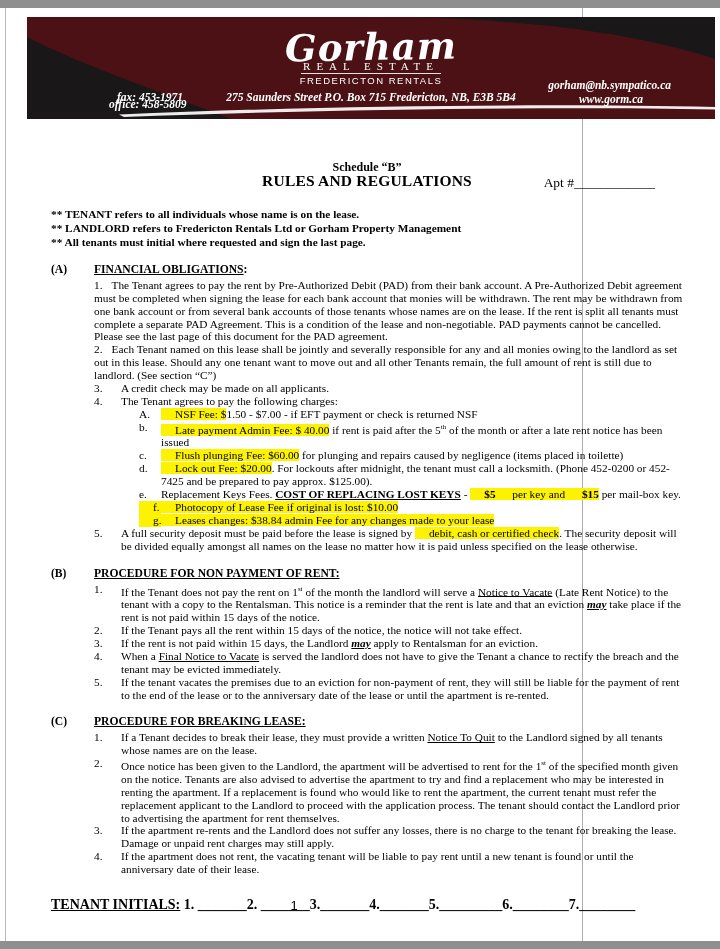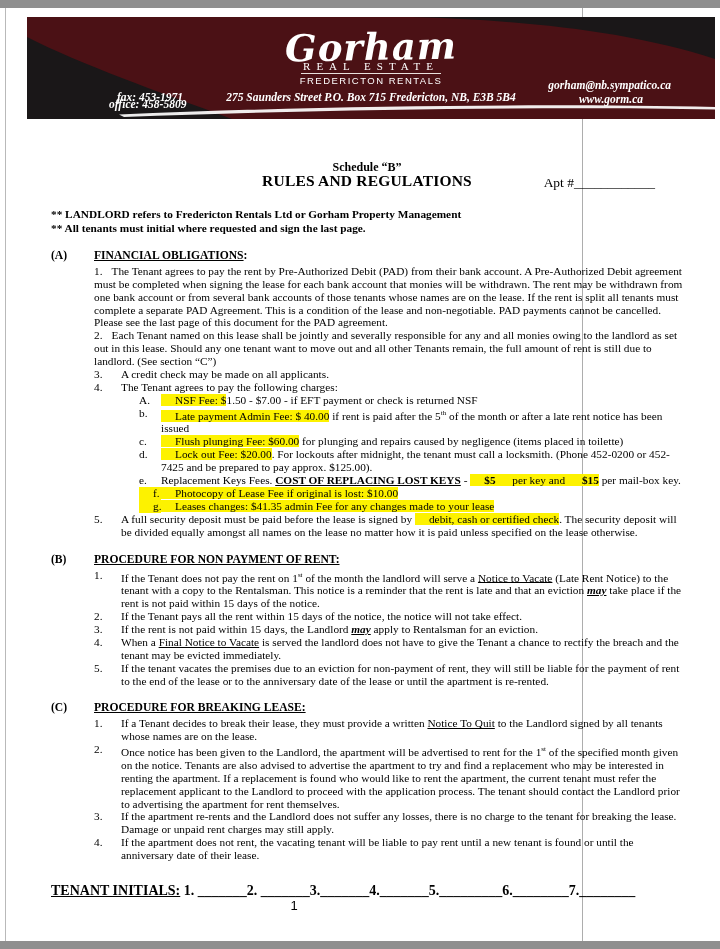--- a/index.html
+++ b/index.html
@@ -92,20 +92,21 @@
   </div>
 
   <div class="doc">
     <div class="t-sched">Schedule “B”</div>
     <div class="t-row">
       <div class="t-main">RULES AND REGULATIONS</div>
       <div class="t-apt">Apt #____________</div>
     </div>
 
     <div class="notes">
+      <div>** TENANT refers to all individuals whose name is on the lease.</div>
       <div>** LANDLORD refers to Fredericton Rentals Ltd or Gorham Property Management</div>
       <div>** All tenants must initial where requested and sign the last page.</div>
     </div>
 
     <div class="section">
       <div class="sec-head">
         <span class="sec-label">(A)</span>
         <span><span class="bu">FINANCIAL OBLIGATIONS</span><span class="b">:</span></span>
       </div>
       <div class="items">
@@ -139,21 +140,21 @@
           <div class="li">
               <span class="m">e.</span>
               <div class="tx"><span>Replacement Keys Fees. </span><span class="bu">COST OF REPLACING LOST KEYS</span><span> - </span><span class="hl b">$5</span><span class="hl"> per key and </span><span class="hl b">$15</span><span> per mail-box key.</span></div>
             </div>
           <div class="li">
               <span class="m hl">f.</span>
               <div class="tx"><span class="hl">Photocopy of Lease Fee if original is lost: $10.00</span></div>
             </div>
           <div class="li">
               <span class="m hl">g.</span>
-              <div class="tx"><span class="hl">Leases  changes: $41.35 admin Fee for any changes made to your lease</span></div>
+              <div class="tx"><span class="hl">Leases  changes: $38.84 admin Fee for any changes made to your lease</span></div>
             </div>
         </div>
         <div class="li">
             <span class="m">5.</span>
             <div class="tx"><span>A full security deposit must be paid before the lease is signed by </span><span class="hl">debit, cash or certified check</span><span>. The security deposit will be divided equally amongst all names on the lease no matter how it is paid unless specified on the lease otherwise.</span></div>
           </div>
       </div>
     </div>
 
     <div class="section">

